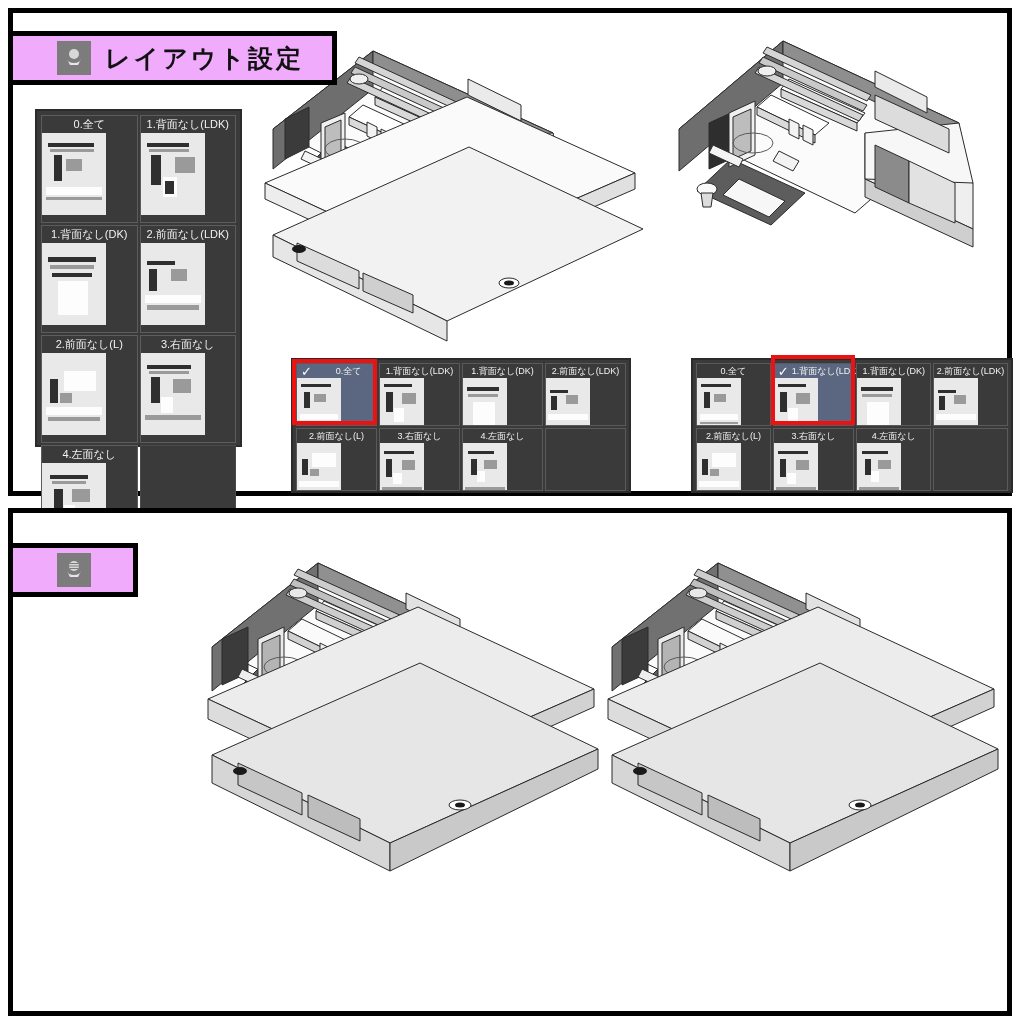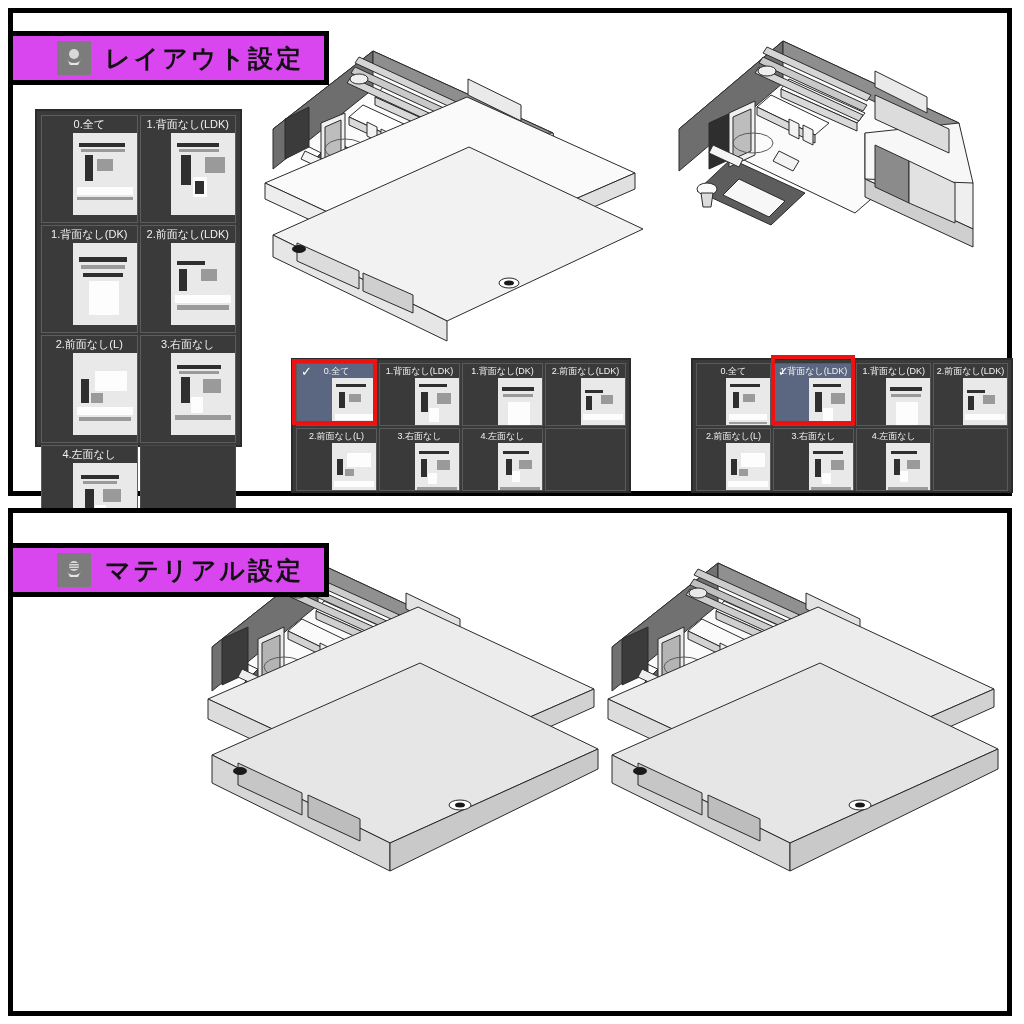--- a/index.html
+++ b/index.html
@@ -22,25 +22,25 @@
   }
   #section-layout{ top:8px;  height:488px; }
   #section-material{ top:508px; height:508px; }
 
   
   .section-title{
     position:absolute;
     left:-5px;
     top:18px;
     height:54px;
-    background:#d946ef;
+    background:#f0abfc;
     border:5px solid #000000;
     display:flex;
     align-items:center;
-    padding:0 20px 0 44px;
+    padding:0 28px 0 44px;
     box-sizing:border-box;
     z-index:6;
   }
   .section-title .tico{
     width:34px;height:34px;
     background:#7c7c7c;
     display:flex;align-items:center;justify-content:center;
     margin-right:14px;
     flex:0 0 auto;
   }
@@ -68,21 +68,21 @@
     grid-template-columns:1fr 1fr;
     grid-auto-rows:108px;
   }
   .pal-cell{
     background:#3a3a3a;
     border:1px solid #5d5d5d;
     box-sizing:border-box;
     position:relative;
     display:flex;
     flex-direction:column;
-    align-items:flex-end;
+    align-items:flex-start;
     padding-top:2px;
   }
   .pal-cell.empty{border-color:#4a4a4a;}
   .pal-label{
     color:#f2f2f2;
     font-size:11px;
     line-height:13px;
     white-space:nowrap;
     width:100%;
     text-align:center;
@@ -641,16 +641,15 @@
   </div>
 
   <div class="section-title" style="top:30px;">
     <span class="tico">
       <svg width="24" height="24" viewBox="0 0 24 24">
         <circle cx="12" cy="8" r="5" fill="#d8d8d8"></circle>
         <path d="M7.5 5.5 h9 M7 8 h10 M7.5 10.5 h9" stroke="#7c7c7c" stroke-width="1" fill="none"></path>
         <path d="M5 13 l3 6 h8 l3 -6 a7 4 0 0 1 -14 0 z" fill="#e6e6e6"></path>
       </svg>
     </span>
-    <span class="ttext">マテリアル設定</span>
   </div>
 
 </div>
 
 </body></html>

